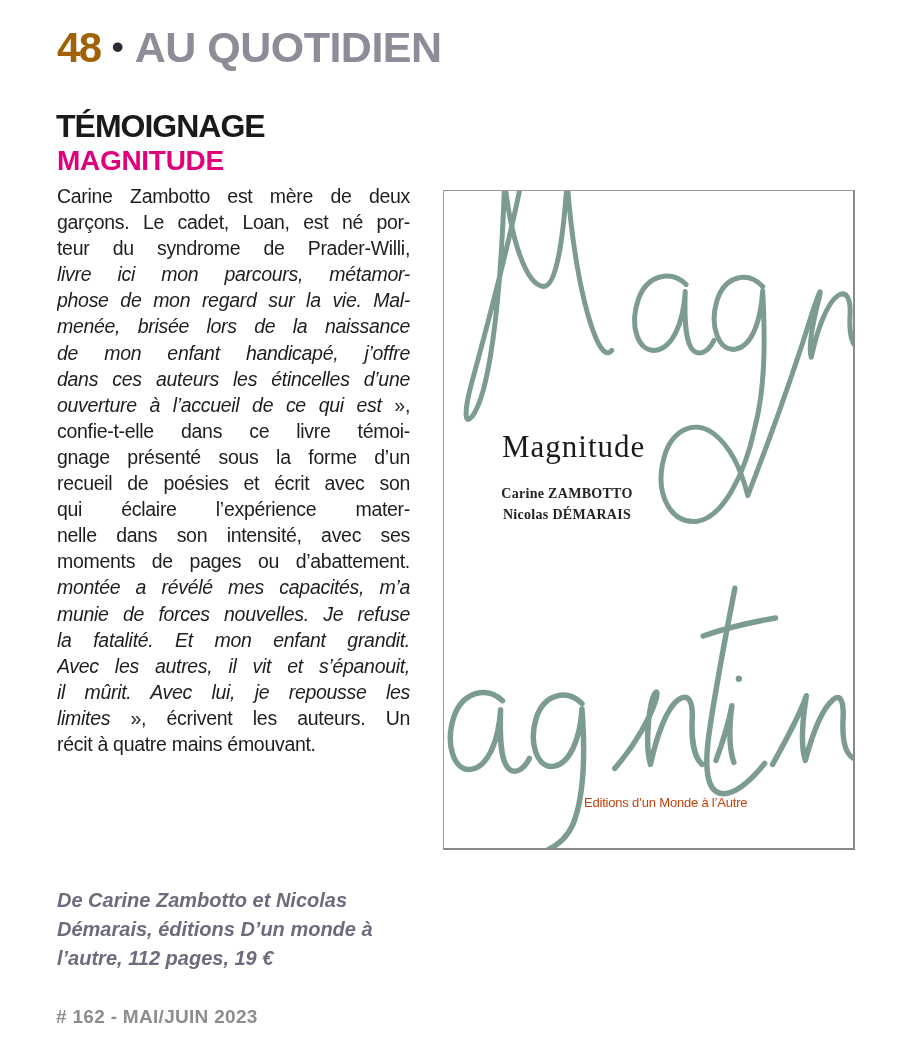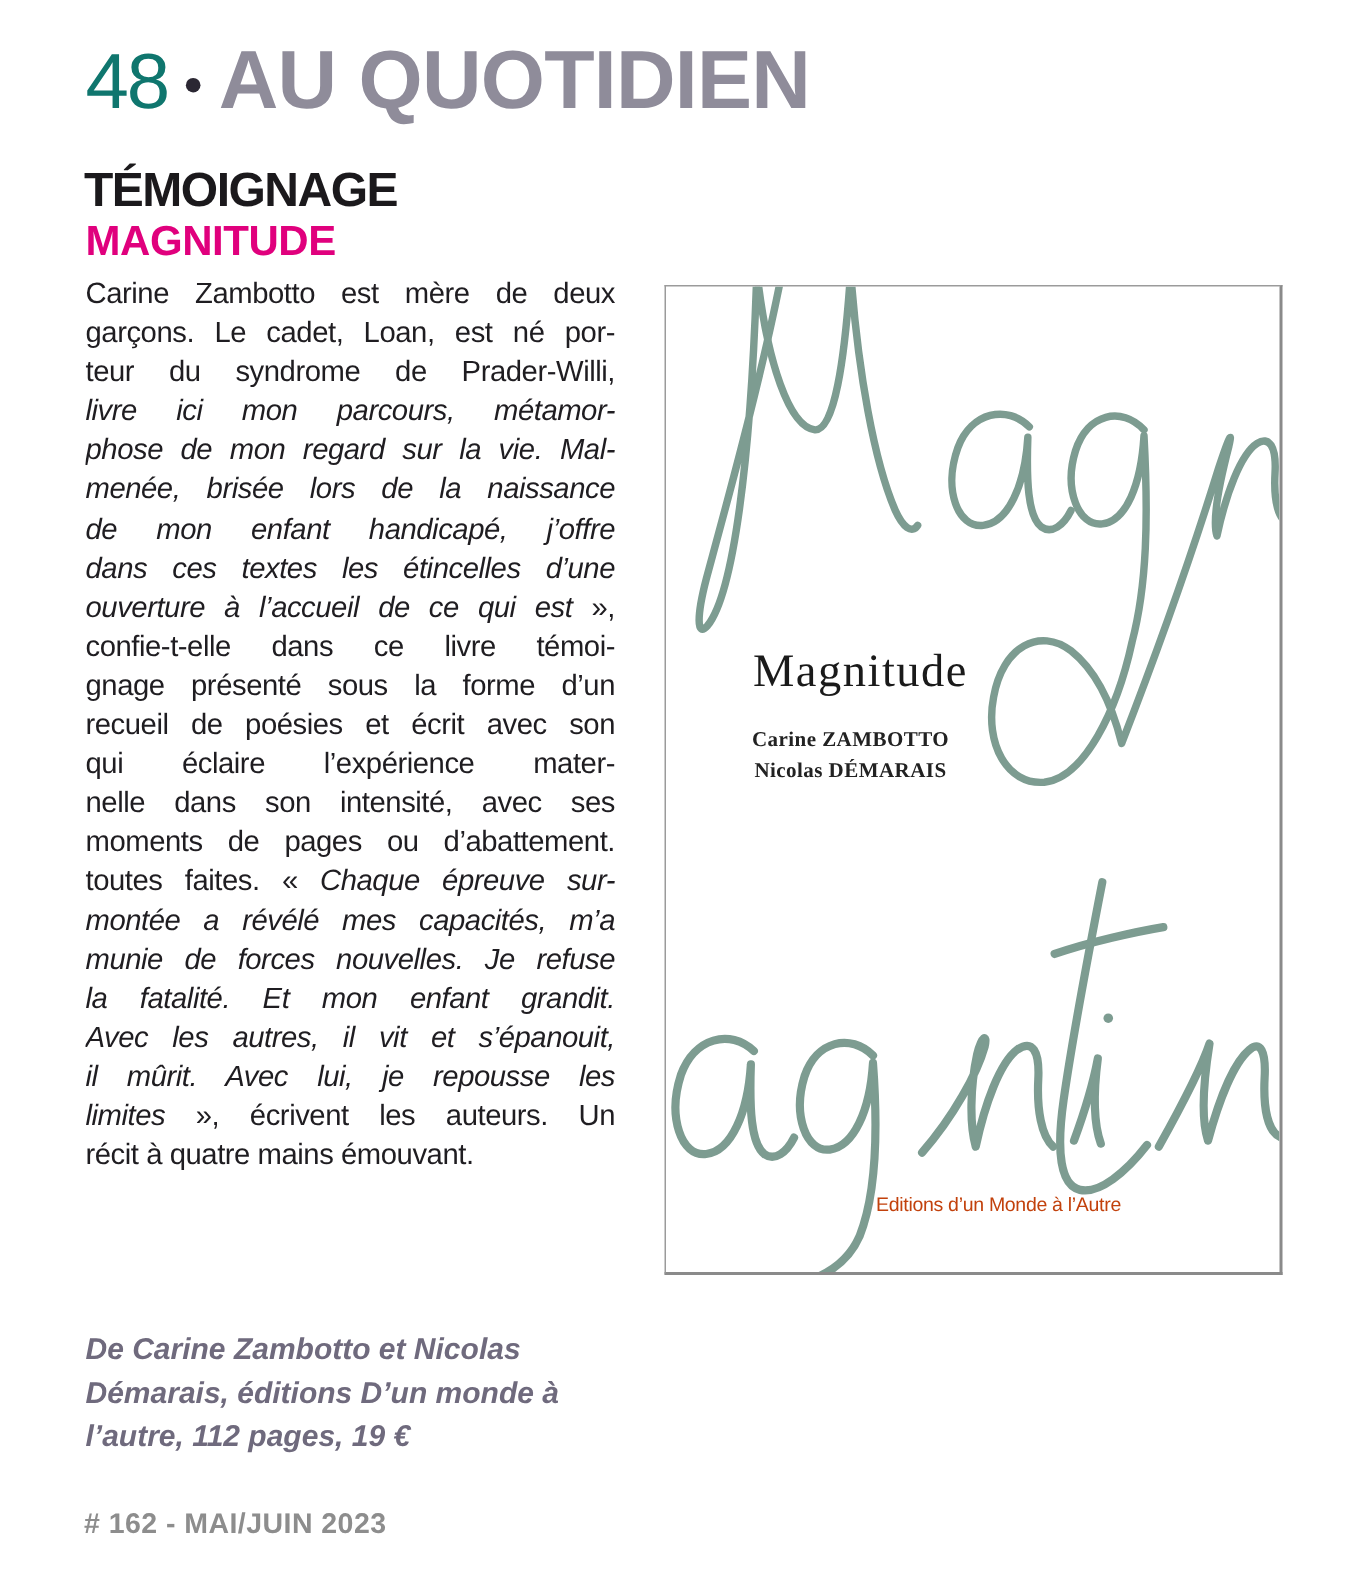--- a/index.html
+++ b/index.html
@@ -2,23 +2,23 @@
 <html><head>
 <meta charset="utf-8">
 <style>
   html,body{margin:0;padding:0;background:#ffffff;}
   #page{
     position:relative;width:905px;height:1063px;background:#ffffff;overflow:hidden;
     font-family:"Liberation Sans","DejaVu Sans",sans-serif;
   }
   
   .hdr{position:absolute;left:57px;top:26px;display:flex;align-items:baseline;gap:11px;white-space:nowrap;}
-  .hdr .num{font-size:52px;font-weight:400;letter-spacing:-1.5px;color:#0f766e;line-height:1;}
+  .hdr .num{font-size:42px;font-weight:700;letter-spacing:-1.5px;color:#a16207;line-height:1;}
   .hdr .dot{font-size:34px;font-weight:800;color:#2b2733;line-height:1;transform:translateY(-4px);}
-  .hdr .sec{font-size:55px;font-weight:800;letter-spacing:-0.5px;color:#8f8c9a;line-height:1;}
+  .hdr .sec{font-size:43px;font-weight:800;letter-spacing:-0.5px;color:#8f8c9a;line-height:1;}
   
   .kicker{position:absolute;left:56px;top:110px;font-size:32px;font-weight:800;letter-spacing:-1px;color:#1b191c;line-height:1;}
   .atitle{position:absolute;left:57px;top:147px;font-size:28px;font-weight:800;letter-spacing:-0.3px;color:#e0007d;line-height:1;}
   
   .body{position:absolute;left:57px;top:183px;width:353px;color:#1f1d21;}
   .body-line{
     font-size:19.5px;letter-spacing:-0.3px;line-height:26.1px;height:26.1px;
     text-align:justify;text-align-last:justify;overflow:hidden;
   }
   .body-line.last{text-align-last:left;}
@@ -63,29 +63,28 @@
   <div class="atitle">MAGNITUDE</div>
 
   <div class="body" id="article-body">
       <div class="body-line"><span>Carine Zambotto est mère de deux</span></div>
       <div class="body-line"><span>garçons. Le cadet, Loan, est né por-</span></div>
       <div class="body-line"><span>teur du syndrome de Prader-Willi,</span></div>
       <div class="body-line"><span class="it">livre ici mon parcours, métamor-</span></div>
       <div class="body-line"><span class="it">phose de mon regard sur la vie. Mal-</span></div>
       <div class="body-line"><span class="it">menée, brisée lors de la naissance</span></div>
       <div class="body-line"><span class="it">de mon enfant handicapé, j’offre</span></div>
-      <div class="body-line"><span class="it">dans ces textes les étincelles d’une</span></div>
+      <div class="body-line"><span class="it">dans ces auteurs les étincelles d’une</span></div>
       <div class="body-line"><span class="it">ouverture à l’accueil de ce qui est</span><span> »,</span></div>
       <div class="body-line"><span>confie-t-elle dans ce livre témoi-</span></div>
       <div class="body-line"><span>gnage présenté sous la forme d’un</span></div>
       <div class="body-line"><span>recueil de poésies et écrit avec son</span></div>
       <div class="body-line"><span>qui éclaire l’expérience mater-</span></div>
       <div class="body-line"><span>nelle dans son intensité, avec ses</span></div>
       <div class="body-line"><span>moments de pages ou d’abattement.</span></div>
-      <div class="body-line"><span>toutes faites. « </span><span class="it">Chaque épreuve sur-</span></div>
       <div class="body-line"><span class="it">montée a révélé mes capacités, m’a</span></div>
       <div class="body-line"><span class="it">munie de forces nouvelles. Je refuse</span></div>
       <div class="body-line"><span class="it">la fatalité. Et mon enfant grandit.</span></div>
       <div class="body-line"><span class="it">Avec les autres, il vit et s’épanouit,</span></div>
       <div class="body-line"><span class="it">il mûrit. Avec lui, je repousse les</span></div>
       <div class="body-line"><span class="it">limites</span><span> », écrivent les auteurs. Un</span></div>
       <div class="body-line last"><span>récit à quatre mains émouvant.</span></div>
     </div>
 
   <div class="credit">

